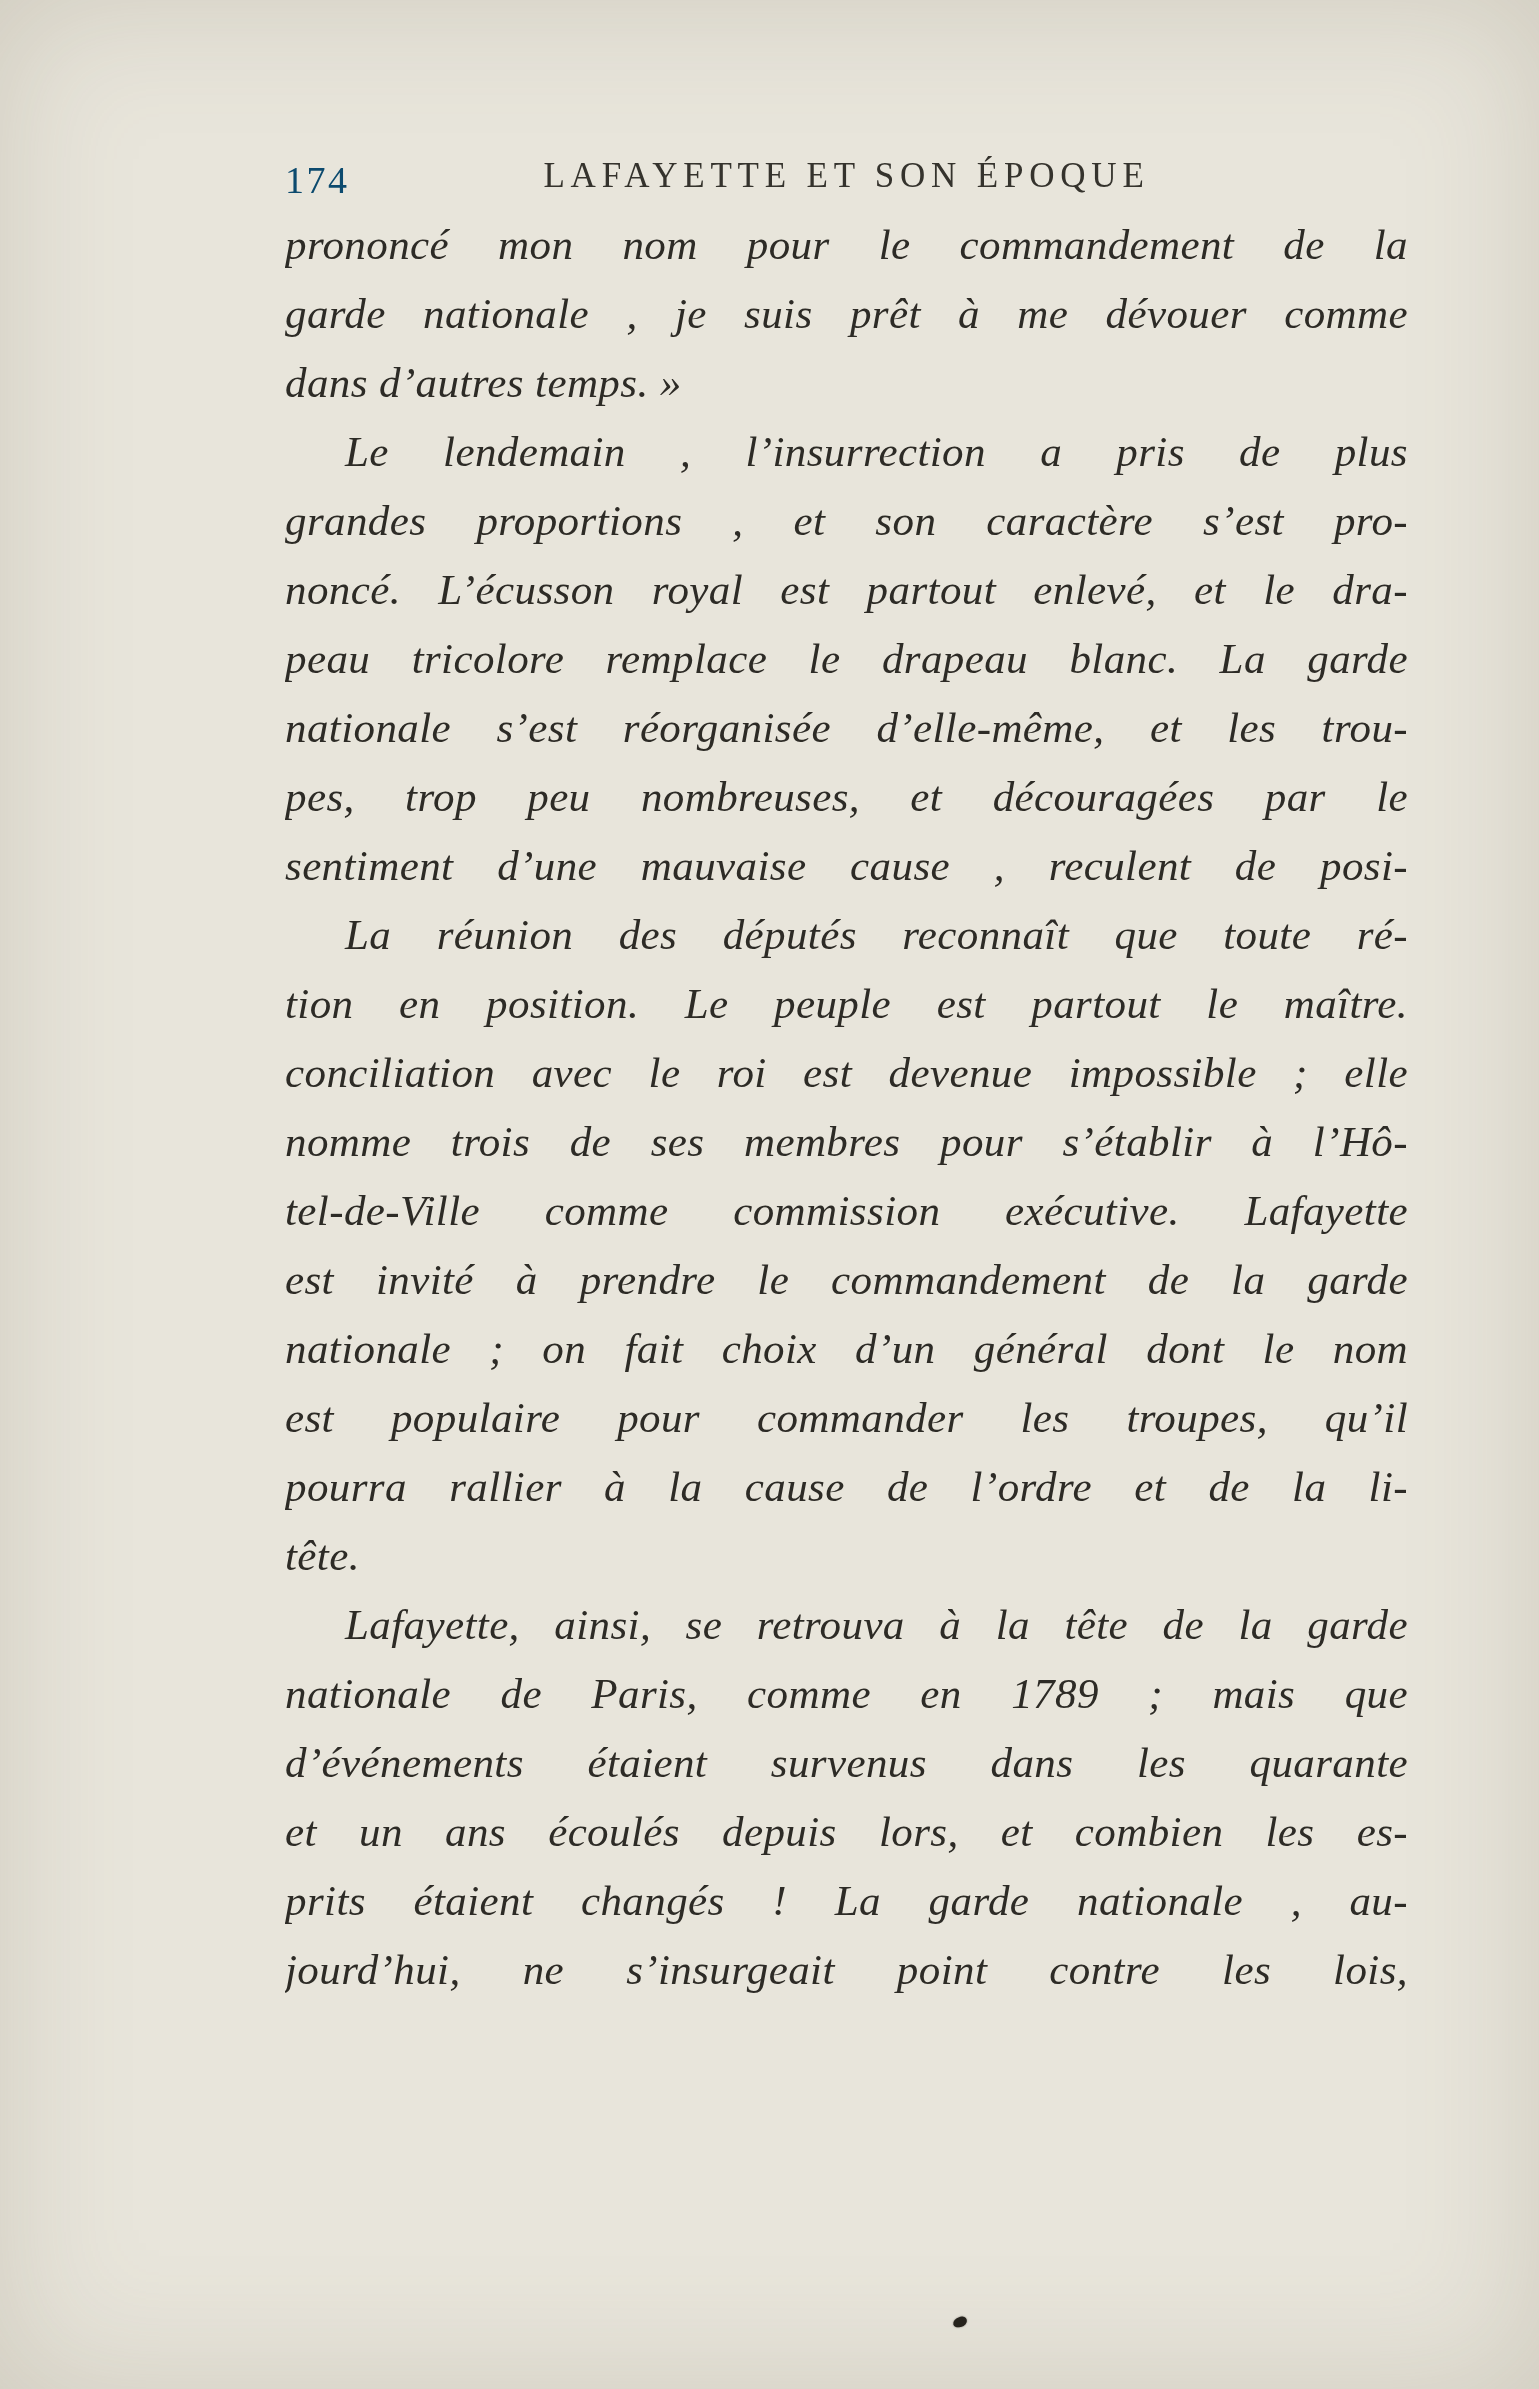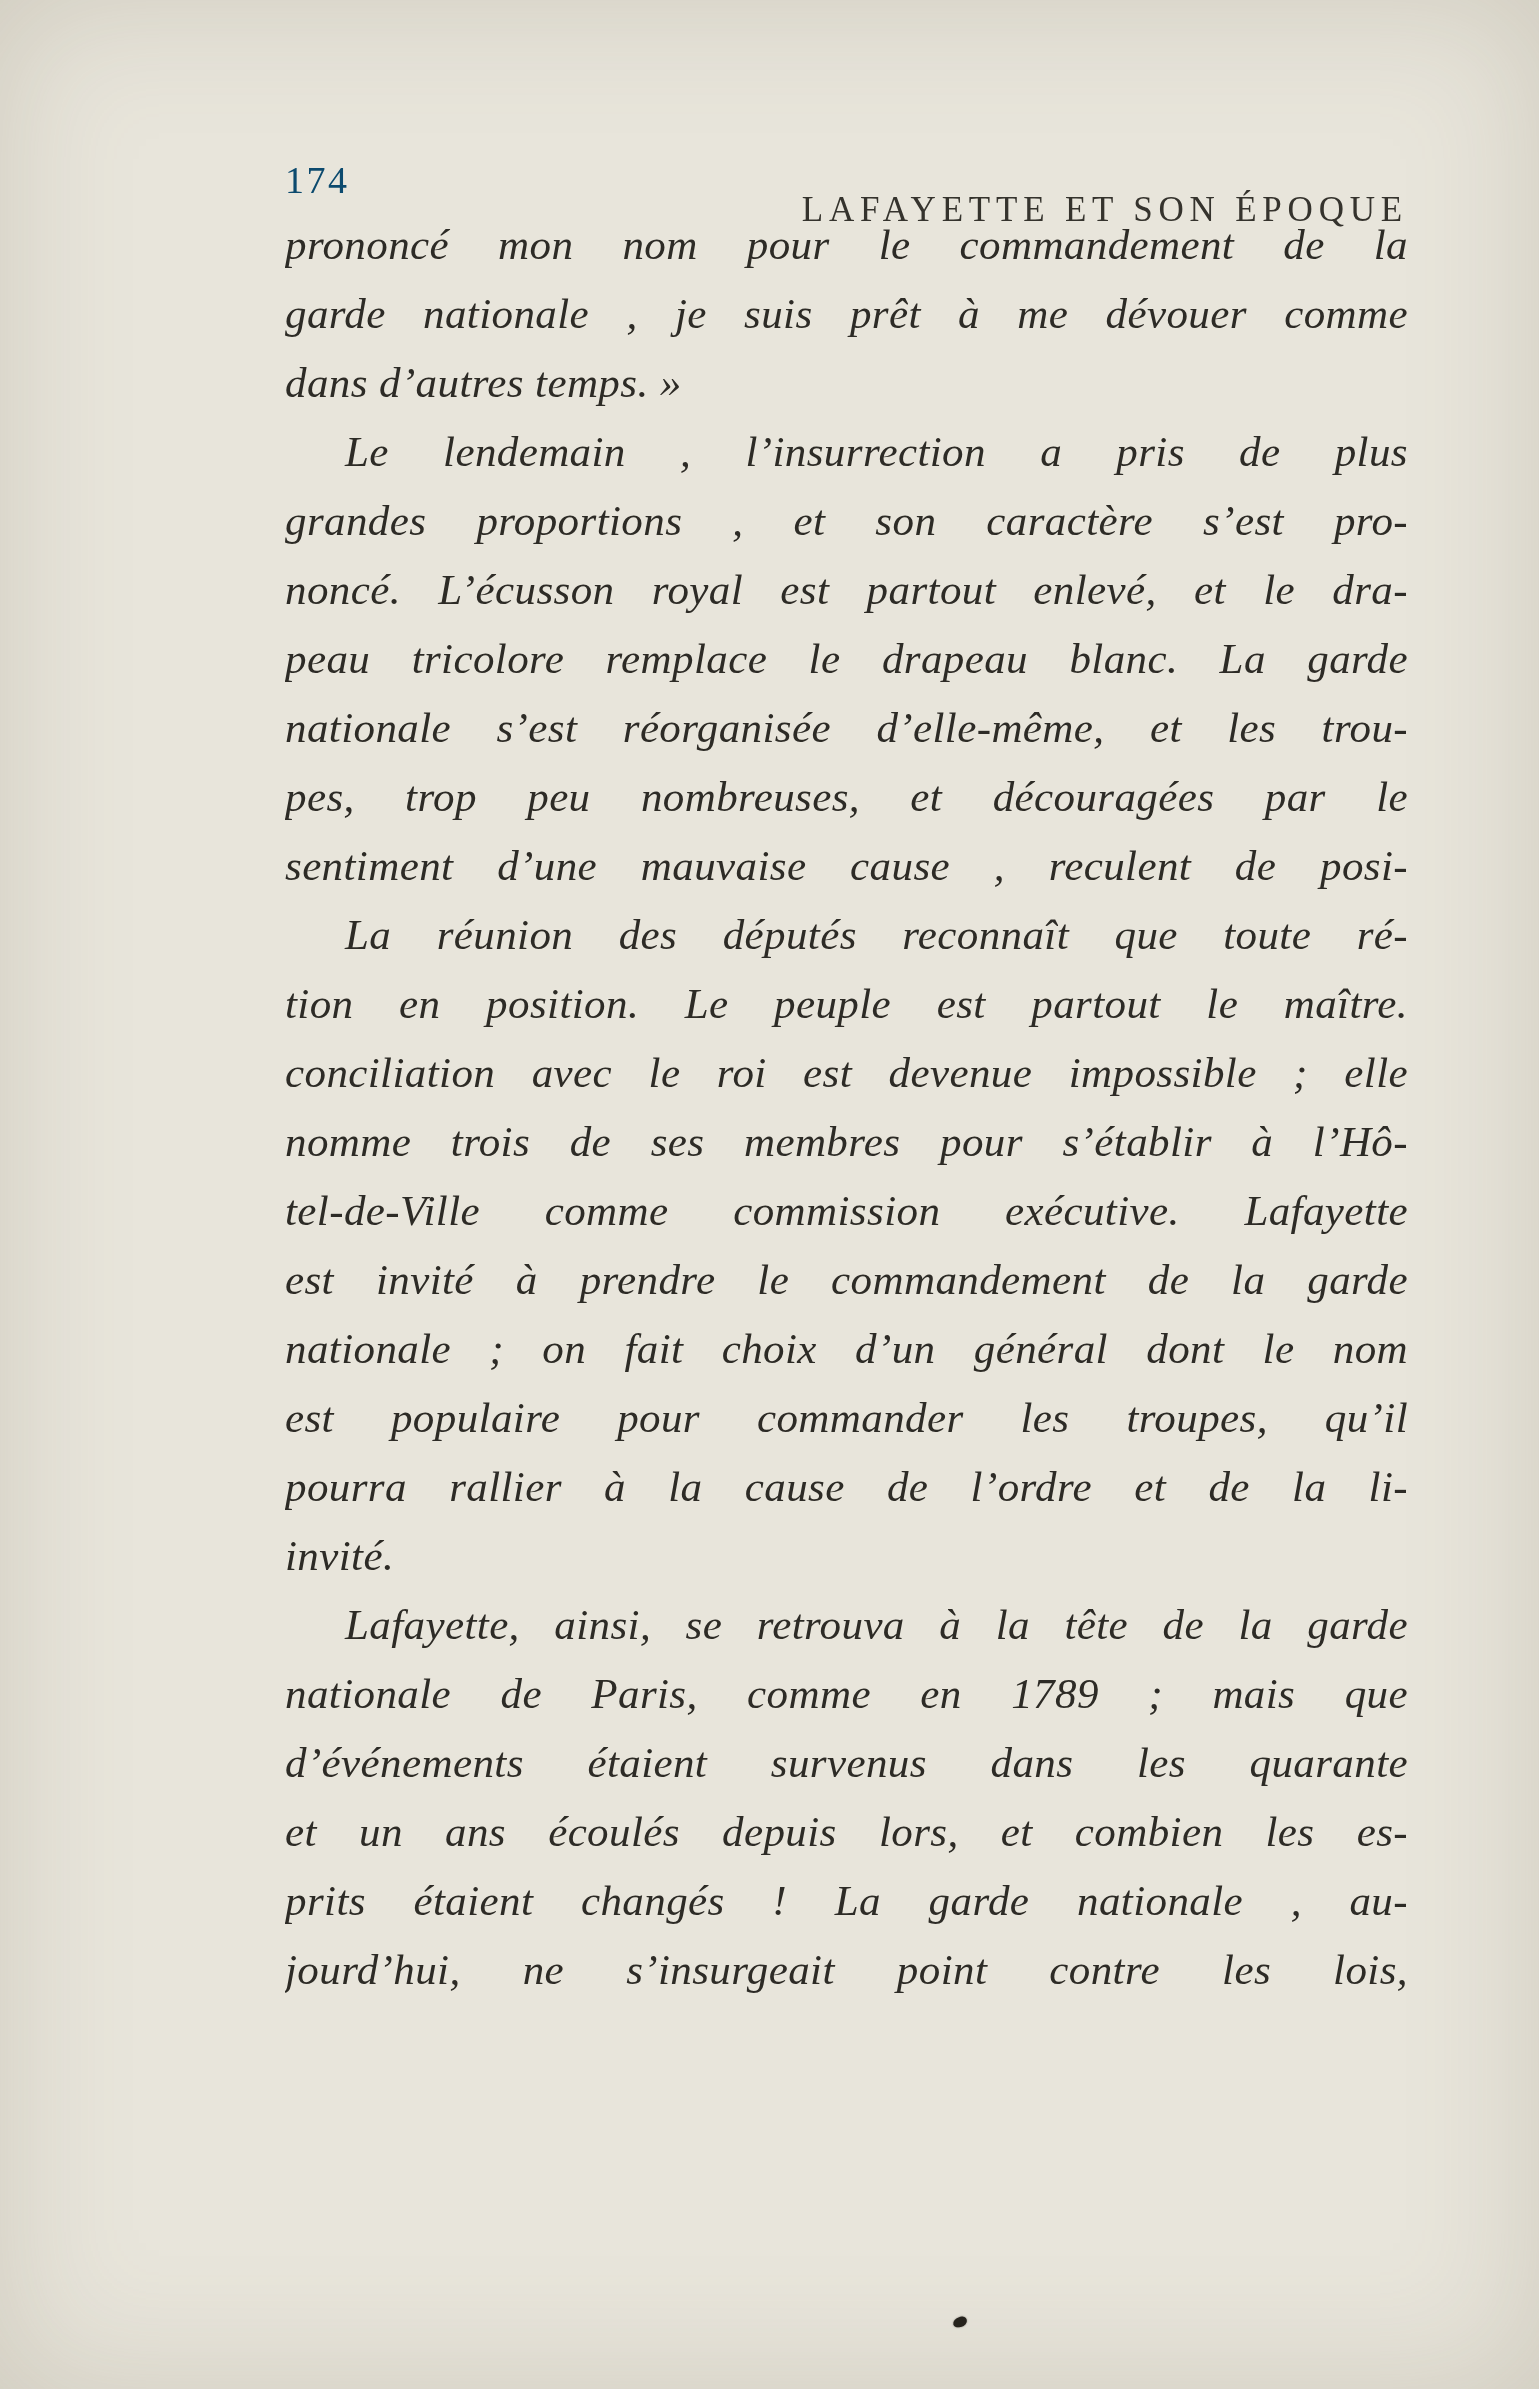--- a/index.html
+++ b/index.html
@@ -34,25 +34,24 @@
     top: 1.7px;
     font-size: 38px;
     letter-spacing: 2.5px;
     color: #0c4a6e;
   }
   .running-title {
     position: absolute;
     left: 0;
     right: 0;
     top: 0;
-    text-align: right;
+    text-align: center;
     font-size: 35px;
     letter-spacing: 5.8px;
     color: #35332d;
-    margin-top: 34px;
   }
   .body-text {
     position: absolute;
     top: 210px;
     left: 285px;
     width: 1123px;
     font-size: 43px;
     color: #2d2b26;
   }
   .line {
@@ -109,21 +108,21 @@
     <div class="line indent">La réunion des députés reconnaît que toute ré-</div>
 
     <div class="line">tion en position.  Le peuple est partout le maître.</div>
     <div class="line">conciliation avec le roi est devenue impossible ; elle</div>
     <div class="line">nomme trois de ses membres pour s’établir à l’Hô-</div>
     <div class="line">tel-de-Ville comme commission exécutive.  Lafayette</div>
     <div class="line">est invité à prendre le commandement de la garde</div>
     <div class="line">nationale ; on fait choix d’un général dont le nom</div>
     <div class="line">est populaire pour commander les troupes, qu’il</div>
     <div class="line">pourra rallier à la cause de l’ordre et de la li-</div>
-    <div class="line noj">invité.</div>
+    <div class="line noj">tête.</div>
 
     <div class="line indent">Lafayette, ainsi, se retrouva à la tête de la garde</div>
     <div class="line">nationale de Paris, comme en 1789 ; mais que</div>
     <div class="line">d’événements étaient survenus dans les quarante</div>
     <div class="line">et un ans écoulés depuis lors, et combien les es-</div>
     <div class="line">prits étaient changés ! La garde nationale , au-</div>
     <div class="line">jourd’hui, ne s’insurgeait point contre les lois,</div>
   </div>
 
   <div class="ink-mark"></div>

